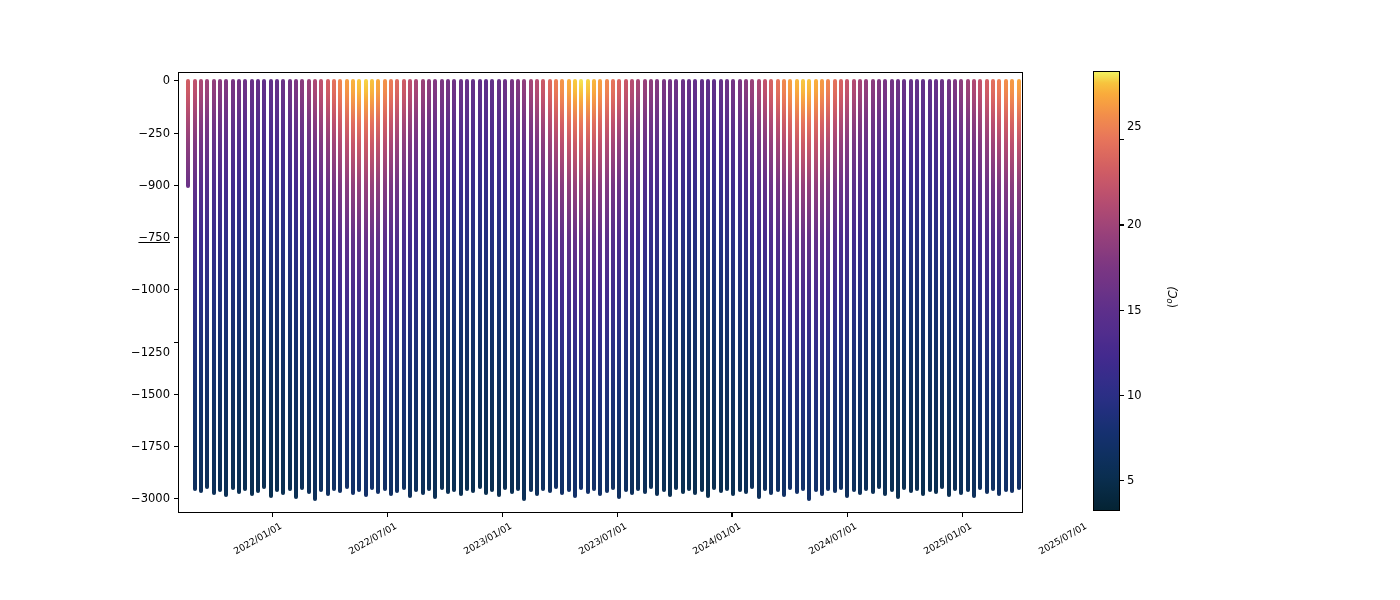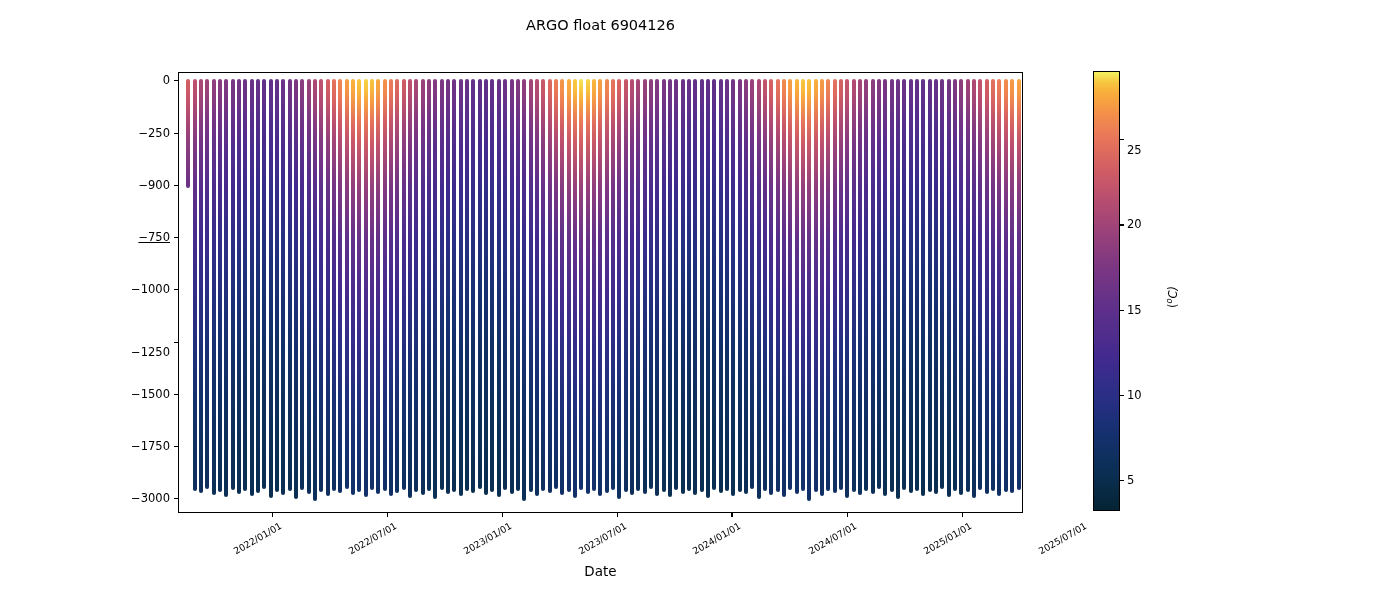--- a/index.html
+++ b/index.html
@@ -156,21 +156,20 @@
     white-space: nowrap;
     color: #000;
   }
 </style>
 </head>
 <body>
 
 <div id="figure">
 
   <div class="title-block">
-    <div class="title-line">ARGO float 6904126</div>
   </div>
 
   <div id="axes">
     <div id="plot-area">
         <div class="profile" title="2021/10/25" style="left: 7.295px; top: 6.36019px; width: 4px; height: 108.502px; background: linear-gradient(rgb(208, 93, 100) 1.84%, rgb(204, 90, 102) 11.47%, rgb(194, 83, 107) 21.11%, rgb(167, 71, 117) 40.37%, rgb(142, 62, 125) 59.63%, rgb(106, 50, 135) 98.16%, rgb(106, 50, 135) 100%);"></div>
         <div class="profile" title="2021/11/04" style="left: 13.6325px; top: 6.36019px; width: 4px; height: 411.559px; background: linear-gradient(rgb(191, 82, 109) 0.49%, rgb(187, 79, 111) 3.03%, rgb(177, 74, 114) 5.56%, rgb(151, 65, 122) 10.64%, rgb(129, 57, 129) 15.72%, rgb(97, 48, 138) 25.88%, rgb(71, 43, 142) 38.57%, rgb(51, 45, 137) 51.27%, rgb(34, 47, 125) 63.97%, rgb(21, 48, 111) 76.66%, rgb(16, 48, 100) 89.36%, rgb(14, 47, 93) 100%);"></div>
         <div class="profile" title="2021/11/14" style="left: 19.97px; top: 6.36019px; width: 4px; height: 413.649px; background: linear-gradient(rgb(170, 72, 116) 0.48%, rgb(166, 70, 118) 3.01%, rgb(156, 67, 121) 5.54%, rgb(133, 58, 128) 10.59%, rgb(115, 52, 133) 15.64%, rgb(87, 46, 140) 25.75%, rgb(63, 43, 141) 38.38%, rgb(45, 46, 135) 51.01%, rgb(30, 48, 120) 63.64%, rgb(19, 48, 107) 76.27%, rgb(15, 48, 97) 88.91%, rgb(13, 47, 90) 100%);"></div>
         <div class="profile" title="2021/11/24" style="left: 26.3075px; top: 6.36019px; width: 4px; height: 409.469px; background: linear-gradient(rgb(157, 67, 120) 0.49%, rgb(154, 66, 122) 3.04%, rgb(145, 62, 124) 5.59%, rgb(123, 54, 131) 10.7%, rgb(108, 51, 135) 15.8%, rgb(82, 45, 140) 26.01%, rgb(59, 44, 139) 38.77%, rgb(41, 47, 133) 51.53%, rgb(27, 48, 118) 64.29%, rgb(18, 48, 105) 77.05%, rgb(15, 47, 95) 89.81%, rgb(13, 47, 89) 100%);"></div>
         <div class="profile" title="2021/12/04" style="left: 32.645px; top: 6.36019px; width: 4px; height: 415.739px; background: linear-gradient(rgb(145, 63, 124) 0.48%, rgb(142, 61, 125) 2.99%, rgb(134, 58, 127) 5.51%, rgb(115, 52, 133) 10.54%, rgb(100, 49, 137) 15.56%, rgb(77, 44, 141) 25.62%, rgb(55, 44, 138) 38.19%, rgb(38, 47, 130) 50.75%, rgb(25, 48, 115) 63.32%, rgb(17, 48, 103) 75.89%, rgb(14, 47, 93) 88.46%, rgb(12, 47, 87) 100%);"></div>
         <div class="profile" title="2021/12/14" style="left: 38.9825px; top: 6.36019px; width: 4px; height: 412.604px; background: linear-gradient(rgb(137, 59, 127) 0.48%, rgb(133, 58, 128) 3.02%, rgb(126, 55, 130) 5.55%, rgb(109, 51, 134) 10.62%, rgb(95, 48, 138) 15.68%, rgb(74, 43, 141) 25.81%, rgb(52, 45, 137) 38.48%, rgb(36, 47, 128) 51.14%, rgb(23, 48, 113) 63.8%, rgb(17, 48, 101) 76.47%, rgb(14, 47, 92) 89.13%, rgb(11, 47, 86) 100%);"></div>
@@ -334,30 +333,29 @@
       <div class="xtick-label" style="left: 502.555px; width: 120px; top: 520px;">2023/07/01</div>
       <div class="xtick-mark" style="left: 731.475px; top: 513px;"></div>
       <div class="xtick-label" style="left: 617.475px; width: 120px; top: 520px;">2024/01/01</div>
       <div class="xtick-mark" style="left: 847.24px; top: 513px;"></div>
       <div class="xtick-label" style="left: 733.24px; width: 120px; top: 520px;">2024/07/01</div>
       <div class="xtick-mark" style="left: 962.16px; top: 513px;"></div>
       <div class="xtick-label" style="left: 848.16px; width: 120px; top: 520px;">2025/01/01</div>
       <div class="xtick-label" style="left: 963.08px; width: 120px; top: 520px;">2025/07/01</div>
     </div>
 
-  <div id="xlabel">Date</div>
 
   <div id="colorbar-wrap">
     <div id="colorbar" style="background: linear-gradient(rgb(242, 242, 95) 0%, rgb(247, 196, 62) 2.5%, rgb(249, 171, 60) 5%, rgb(246, 156, 67) 7.5%, rgb(242, 141, 75) 10%, rgb(237, 130, 83) 12.5%, rgb(232, 118, 90) 15%, rgb(224, 109, 93) 17.5%, rgb(216, 101, 96) 20%, rgb(208, 93, 100) 22.5%, rgb(199, 87, 105) 25%, rgb(190, 81, 109) 27.5%, rgb(180, 76, 113) 30%, rgb(170, 72, 116) 32.5%, rgb(160, 68, 120) 35%, rgb(150, 64, 123) 37.5%, rgb(141, 61, 125) 40%, rgb(131, 57, 128) 42.5%, rgb(122, 54, 131) 45%, rgb(115, 52, 133) 47.5%, rgb(107, 51, 135) 50%, rgb(99, 49, 137) 52.5%, rgb(92, 47, 139) 55%, rgb(86, 46, 140) 57.5%, rgb(80, 45, 141) 60%, rgb(73, 43, 141) 62.5%, rgb(67, 42, 142) 65%, rgb(60, 43, 140) 67.5%, rgb(53, 45, 138) 70%, rgb(46, 46, 135) 72.5%, rgb(40, 47, 131) 75%, rgb(33, 47, 125) 77.5%, rgb(27, 48, 118) 80%, rgb(21, 48, 111) 82.5%, rgb(18, 48, 104) 85%, rgb(15, 48, 96) 87.5%, rgb(12, 47, 88) 90%, rgb(10, 46, 80) 92.5%, rgb(8, 43, 70) 95%, rgb(6, 39, 61) 97.5%, rgb(4, 35, 51) 100%);"></div>
   <div class="cbtick-mark" style="top: 409.302px;"></div>
       <div class="cbtick-label" style="top: 409.302px;">5</div>
       <div class="cbtick-mark" style="top: 324.031px;"></div>
       <div class="cbtick-label" style="top: 324.031px;">10</div>
       <div class="cbtick-mark" style="top: 238.76px;"></div>
       <div class="cbtick-label" style="top: 238.76px;">15</div>
       <div class="cbtick-mark" style="top: 153.488px;"></div>
       <div class="cbtick-label" style="top: 153.488px;">20</div>
       <div class="cbtick-mark" style="top: 68.2171px;"></div>
-      <div class="cbtick-label" style="top: 79px;">25</div>
+      <div class="cbtick-label" style="top: 55px;">25</div>
     </div>
   <div id="cblabel"><span>(</span><span class="sup-o">o</span><span class="ital">C)</span></div>
 
 </div>
 
 </body></html>

